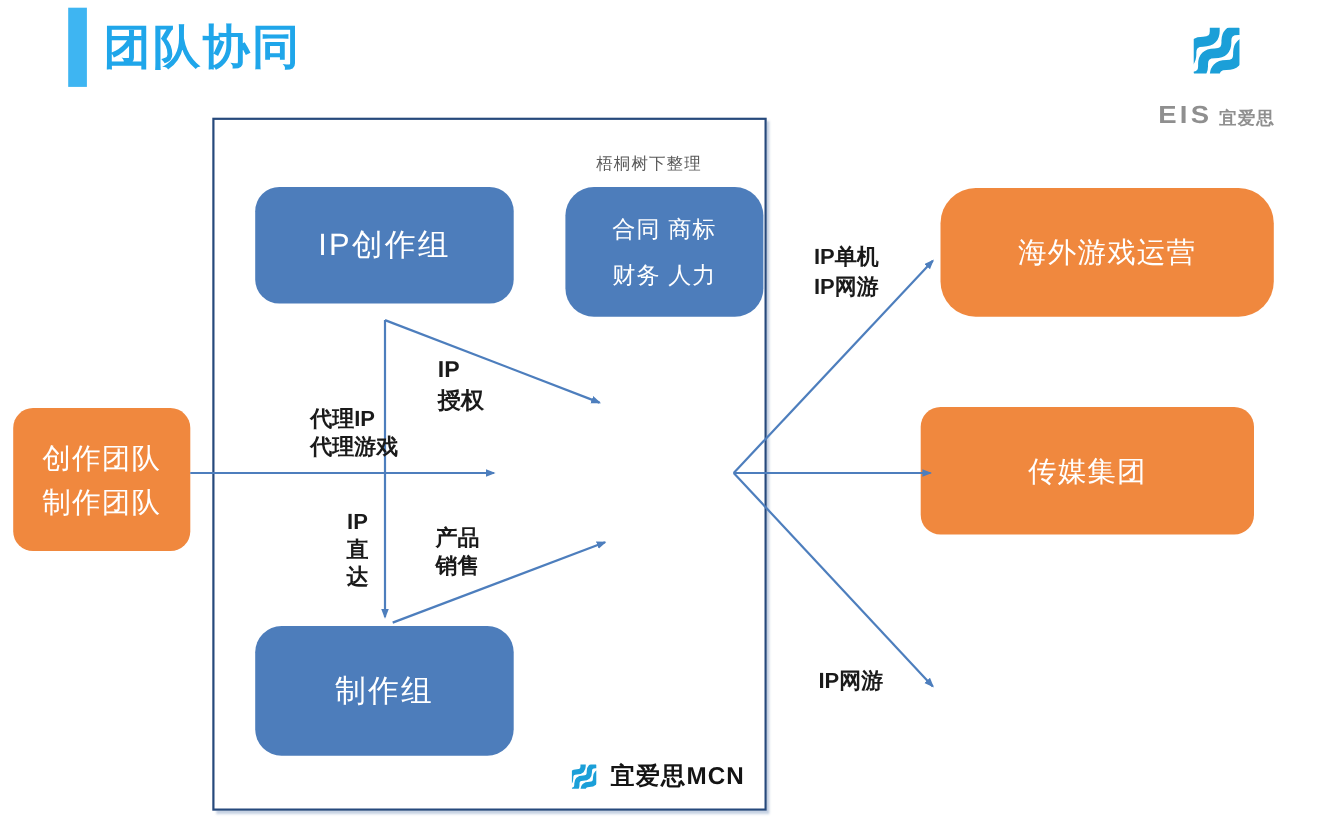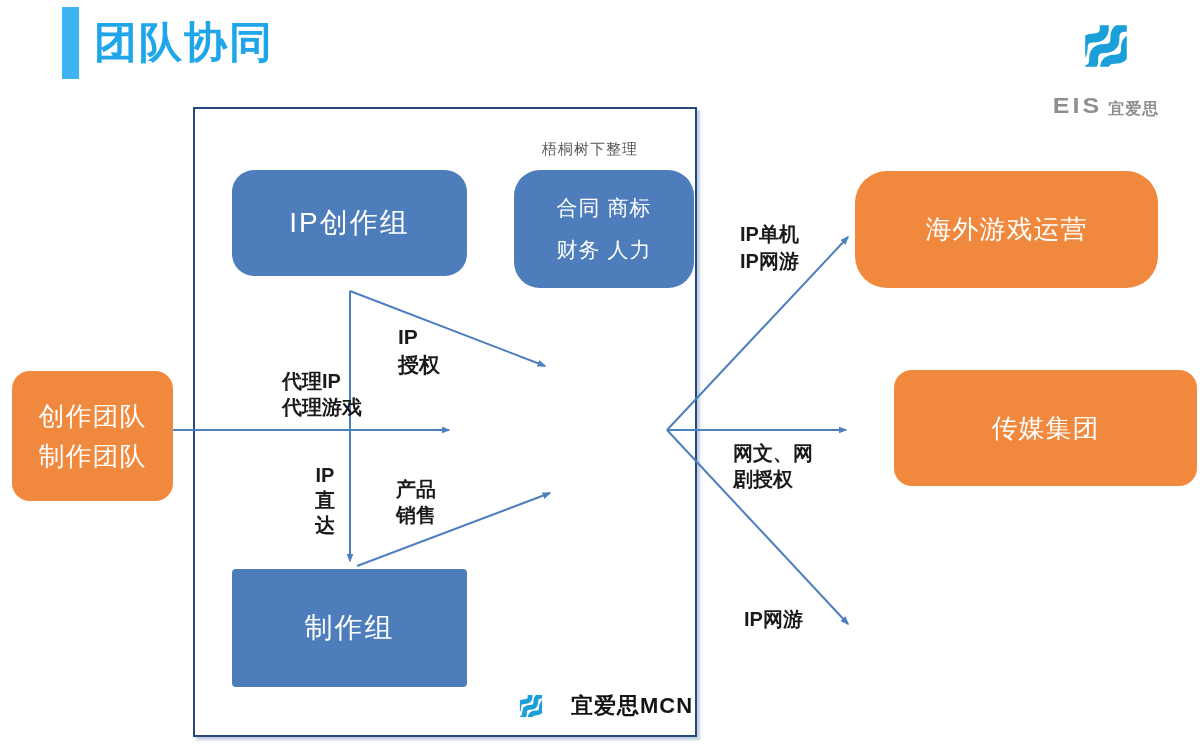--- a/index.html
+++ b/index.html
@@ -33,40 +33,40 @@
     color:#fff;text-align:center;z-index:2;}
   .node.blue{background:var(--node-blue);}
   .node.orange{background:var(--node-orange);}
   .node .big{font-size:28px;letter-spacing:2px;}
   .node .med{font-size:26px;letter-spacing:1px;line-height:1.55;}
 
   .n-ip-creation{left:232px;top:170px;width:235px;height:106px;border-radius:22px;}
   .n-admin{left:514px;top:170px;width:180px;height:118px;border-radius:26px;justify-content:space-evenly;padding:10px 0;}
   .n-admin div{font-size:21px;letter-spacing:1px;}
   .n-cooperation{left:458px;top:370px;width:209px;height:119px;border-radius:26px;}
-  .n-production{left:232px;top:569px;width:235px;height:118px;border-radius:4px;}
+  .n-production{left:232px;top:569px;width:235px;height:118px;border-radius:24px;}
   .n-left-team{left:12px;top:371px;width:161px;height:130px;border-radius:18px;}
   .n-overseas{left:855px;top:171px;width:303px;height:117px;border-radius:32px;}
-  .n-media{left:894px;top:370px;width:303px;height:116px;border-radius:18px;}
+  .n-media{left:837px;top:370px;width:303px;height:116px;border-radius:18px;}
   .n-domestic{left:855px;top:570px;width:303px;height:116px;border-radius:18px;}
 
   .edge-label{position:absolute;z-index:4;color:var(--label-text);font-size:20px;font-weight:600;
     white-space:pre-line;line-height:26px;}
   .lb-agency{left:246px;top:368px;margin-left:36px;}
   .lb-ip-license{left:398px;top:323px;font-size:21px;line-height:28px;}
   .lb-ip-direct{left:304px;top:463px;width:42px;text-align:center;line-height:25px;}
   .lb-product{left:396px;top:476px;text-align:right;}
   .lb-offline-online{left:740px;top:221px;line-height:27px;}
   .lb-web-novel{left:733px;top:440px;width:116px;}
   .lb-ip-online{left:744px;top:606px;}
 
   .note-credit{position:absolute;left:505px;top:140px;width:170px;text-align:center;z-index:2;
     font-family:Liberation Mono, monospace;font-size:15px;color:var(--note-gray);letter-spacing:1px;}
 
-  .mcn-logo{position:absolute;left:515px;top:690px;display:flex;align-items:center;gap:24px;z-index:4;justify-content:space-between;}
+  .mcn-logo{position:absolute;left:515px;top:690px;display:flex;align-items:center;gap:8px;z-index:4;justify-content:space-between;}
   .mcn-logo svg{width:32px;height:32px;display:block;}
   .mcn-text{font-size:22px;font-weight:bold;color:var(--mcn-black);letter-spacing:1px;}
 </style>
 </head>
 <body>
 
 <div class="canvas">
 
   <div class="title-bar"></div>
   <div class="page-title">团队协同</div>
@@ -141,22 +141,20 @@
 代理游戏</div>
   <div class="edge-label lb-ip-license">IP
 授权</div>
   <div class="edge-label lb-ip-direct">IP
 直
 达</div>
   <div class="edge-label lb-product">产品
 销售</div>
   <div class="edge-label lb-offline-online">IP单机
 IP网游</div>
-  <div class="edge-label lb-web-novel">网文、网
-剧授权</div>
   <div class="edge-label lb-ip-online">IP网游</div>
 
   <div class="mcn-logo">
     <svg viewBox="0 0 100 100">
       <defs>
           <clipPath id="dclip2">
             <path d="M50 1 L99 50 L50 99 L1 50 Z"></path>
           </clipPath>
         </defs>
       <g clip-path="url(#dclip2)" transform="rotate(-45 50 50)">

